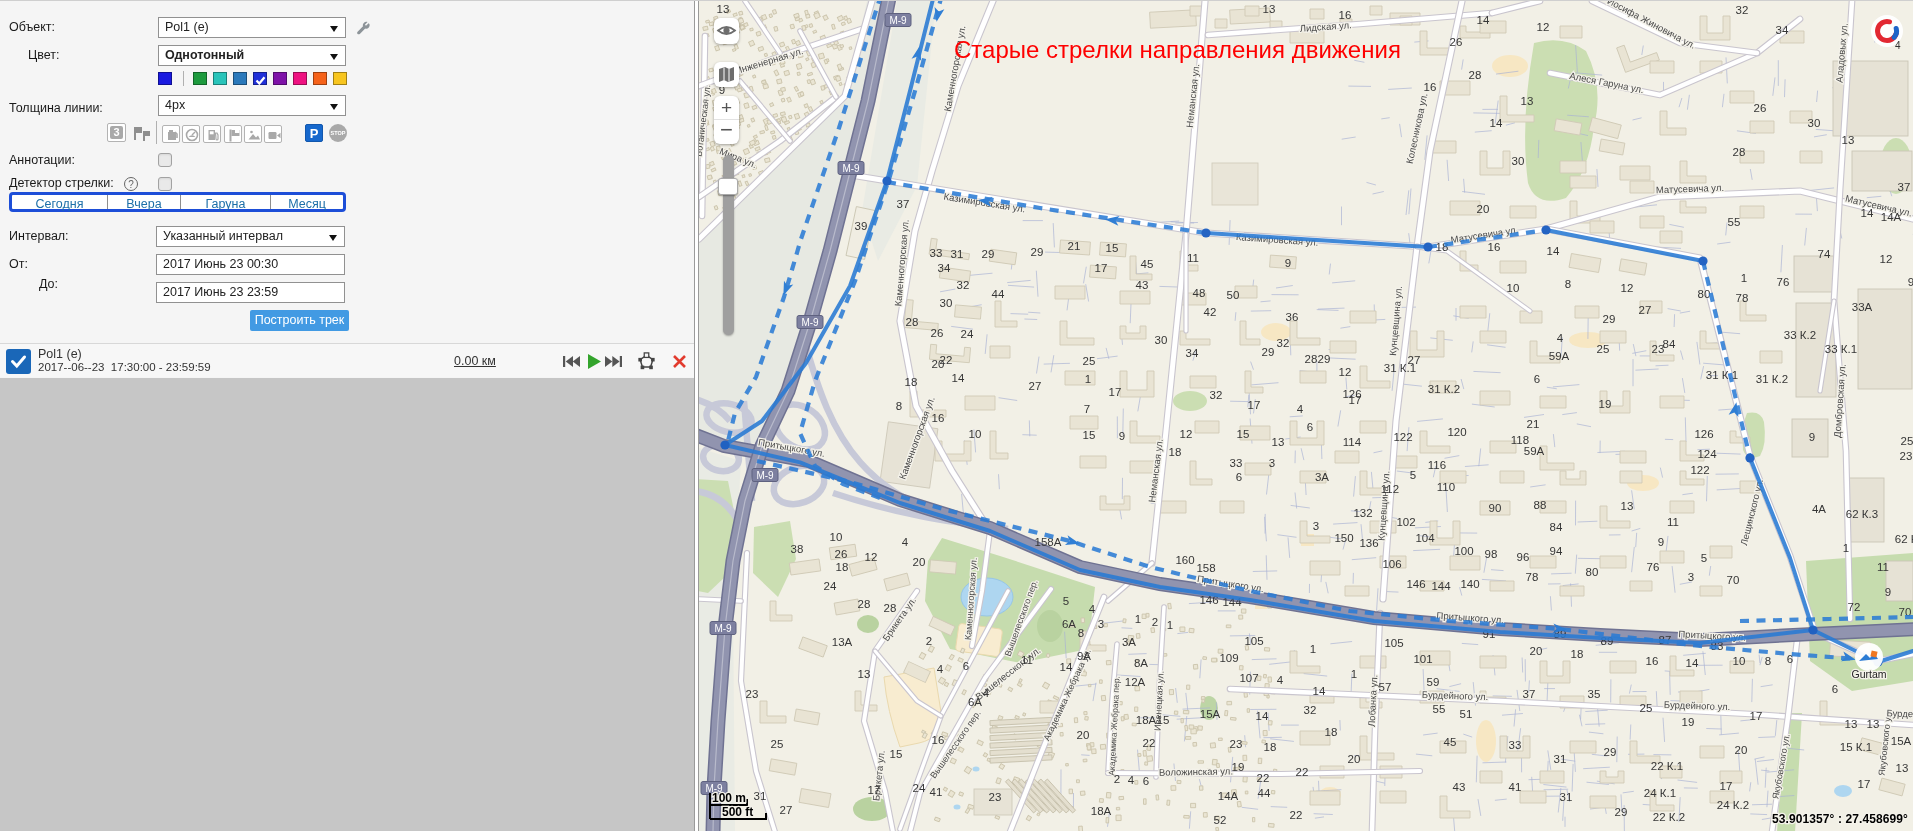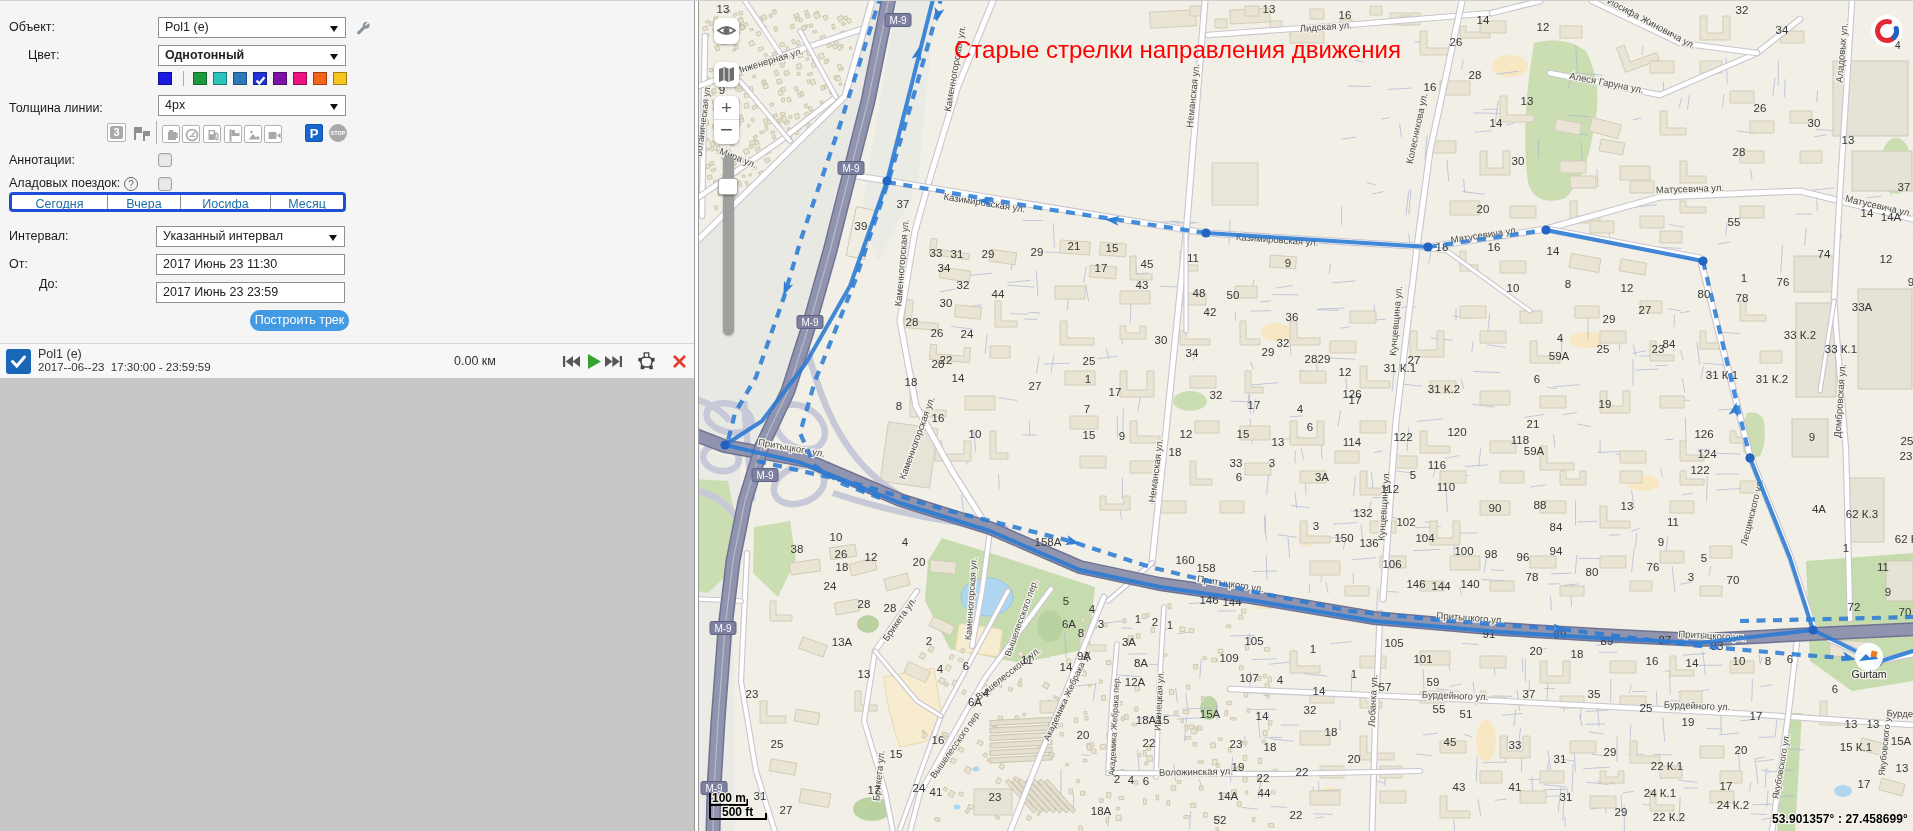--- a/index.html
+++ b/index.html
@@ -79,43 +79,43 @@
 <div class="ibtn" style="left:264px;top:124px;"><svg width="18" height="18" viewBox="0 0 18 18">
           <rect x="3.5" y="6" width="8" height="7" rx="1.2" fill="#a9a9a9"></rect>
           <path d="M12 9.5 L15.5 6.8 V 12.2 z" fill="#a9a9a9"></path>
         </svg></div>
 <div class="ibtn" style="left:305px;top:123px;background:#1668cd;border-color:#1257ad;">
         <span style="display:block;color:#fff;font-weight:bold;font-size:13px;line-height:18px;text-align:center;">P</span>
       </div>
 <div class="abs" style="left:329px;top:123px;width:18px;height:18px;border-radius:50%;background:#a9a9a9;color:#fff;font-size:5.5px;font-weight:bold;text-align:center;line-height:18px;">STOP</div>
 <div class="lbl" style="left:9px;top:152px;">Аннотации:</div>
 <div class="cb" style="left:158px;top:152px;"></div>
-<div class="lbl" style="left:9px;top:175px;">Аладовых поездок:</div>
+<div class="lbl" style="left:9px;top:175px;">Детектор стрелки:</div>
 <div class="abs" style="left:124px;top:176px;width:14px;height:14px;border:1.4px solid #666;border-radius:50%;color:#666;font-size:10px;text-align:center;line-height:14px;">?</div>
 <div class="cb" style="left:158px;top:176px;"></div>
 <div class="abs" style="left:9px;top:191px;width:337px;height:20px;border:3px solid #1d4ed8;border-radius:4px;background:#fff;display:flex;justify-content:space-between;">
         <div class="tab" style="width:95px;">Сегодня</div>
         <div class="tab" style="width:73px;border-left:1px solid #8f8f8f;">Вчера</div>
-        <div class="tab" style="width:90px;border-left:1px solid #8f8f8f;">Иосифа</div>
+        <div class="tab" style="width:90px;border-left:1px solid #8f8f8f;">Гаруна</div>
         <div class="tab" style="flex:1;border-left:1px solid #8f8f8f;">Месяц</div>
       </div>
 <div class="lbl" style="left:9px;top:228px;">Интервал:</div>
 <div class="sel" style="left:156px;top:225px;width:189px;"><span>Указанный интервал</span><i class="car"></i></div>
 <div class="lbl" style="left:9px;top:256px;">От:</div>
-<div class="inp" style="left:156px;top:253px;width:189px;">2017 Июнь 23 11:30</div>
+<div class="inp" style="left:156px;top:253px;width:189px;">2017 Июнь 23 00:30</div>
 <div class="lbl" style="left:9px;top:276px;margin-left:30px;">До:</div>
 <div class="inp" style="left:156px;top:281px;width:189px;">2017 Июнь 23 23:59</div>
-<div class="abs" style="left:250px;top:309px;width:99px;height:21px;background:#429ae3;border-radius:10px;color:#fff;font-size:12.5px;text-align:center;line-height:21px;">Построить трек</div>
+<div class="abs" style="left:250px;top:309px;width:99px;height:21px;background:#429ae3;border-radius:2px;color:#fff;font-size:12.5px;text-align:center;line-height:21px;">Построить трек</div>
 <div class="abs" style="left:0;top:342px;width:694px;height:34px;background:#f7f7f7;border-top:1px solid #d8d8d8;"></div>
 <div class="abs" style="left:6px;top:348px;width:25px;height:25px;background:#1a67b8;border-radius:3px;"><svg width="25" height="25" viewBox="0 0 25 25">
           <path d="M6.5 12.5 L10.8 17 L18.5 8" stroke="#fff" stroke-width="3" fill="none" stroke-linecap="round"></path>
         </svg></div>
 <div class="abs" style="left:38px;top:346px;font-size:12.5px;color:#333;">Pol1  (e)</div>
 <div class="abs" style="left:38px;top:360px;font-size:11.5px;color:#333;">2017--06--23&nbsp;&nbsp;17:30:00 - 23:59:59</div>
-<div class="abs" style="left:454px;top:353px;font-size:12.5px;color:#333;">0.00 км</div>
+<div class="abs" style="left:454px;top:353px;font-size:12.5px;color:#333;text-decoration:underline;">0.00 км</div>
 <svg class="abs" style="left:563px;top:355px;" width="17" height="11" viewBox="0 0 17 11">
         <rect x="0" y="0" width="2.2" height="11" fill="#555"></rect>
         <path d="M10 0 L2.7 5.5 L10 11 z" fill="#555"></path>
         <path d="M17 0 L9.7 5.5 L17 11 z" fill="#555"></path>
       </svg>
 <svg class="abs" style="left:588px;top:353px;" width="13" height="15" viewBox="0 0 13 15">
         <path d="M0 0 L13 7.5 L0 15 z" fill="#33a42c"></path>
       </svg>
 <svg class="abs" style="left:605px;top:355px;" width="17" height="11" viewBox="0 0 17 11">
         <rect x="14.8" y="0" width="2.2" height="11" fill="#555"></rect>

